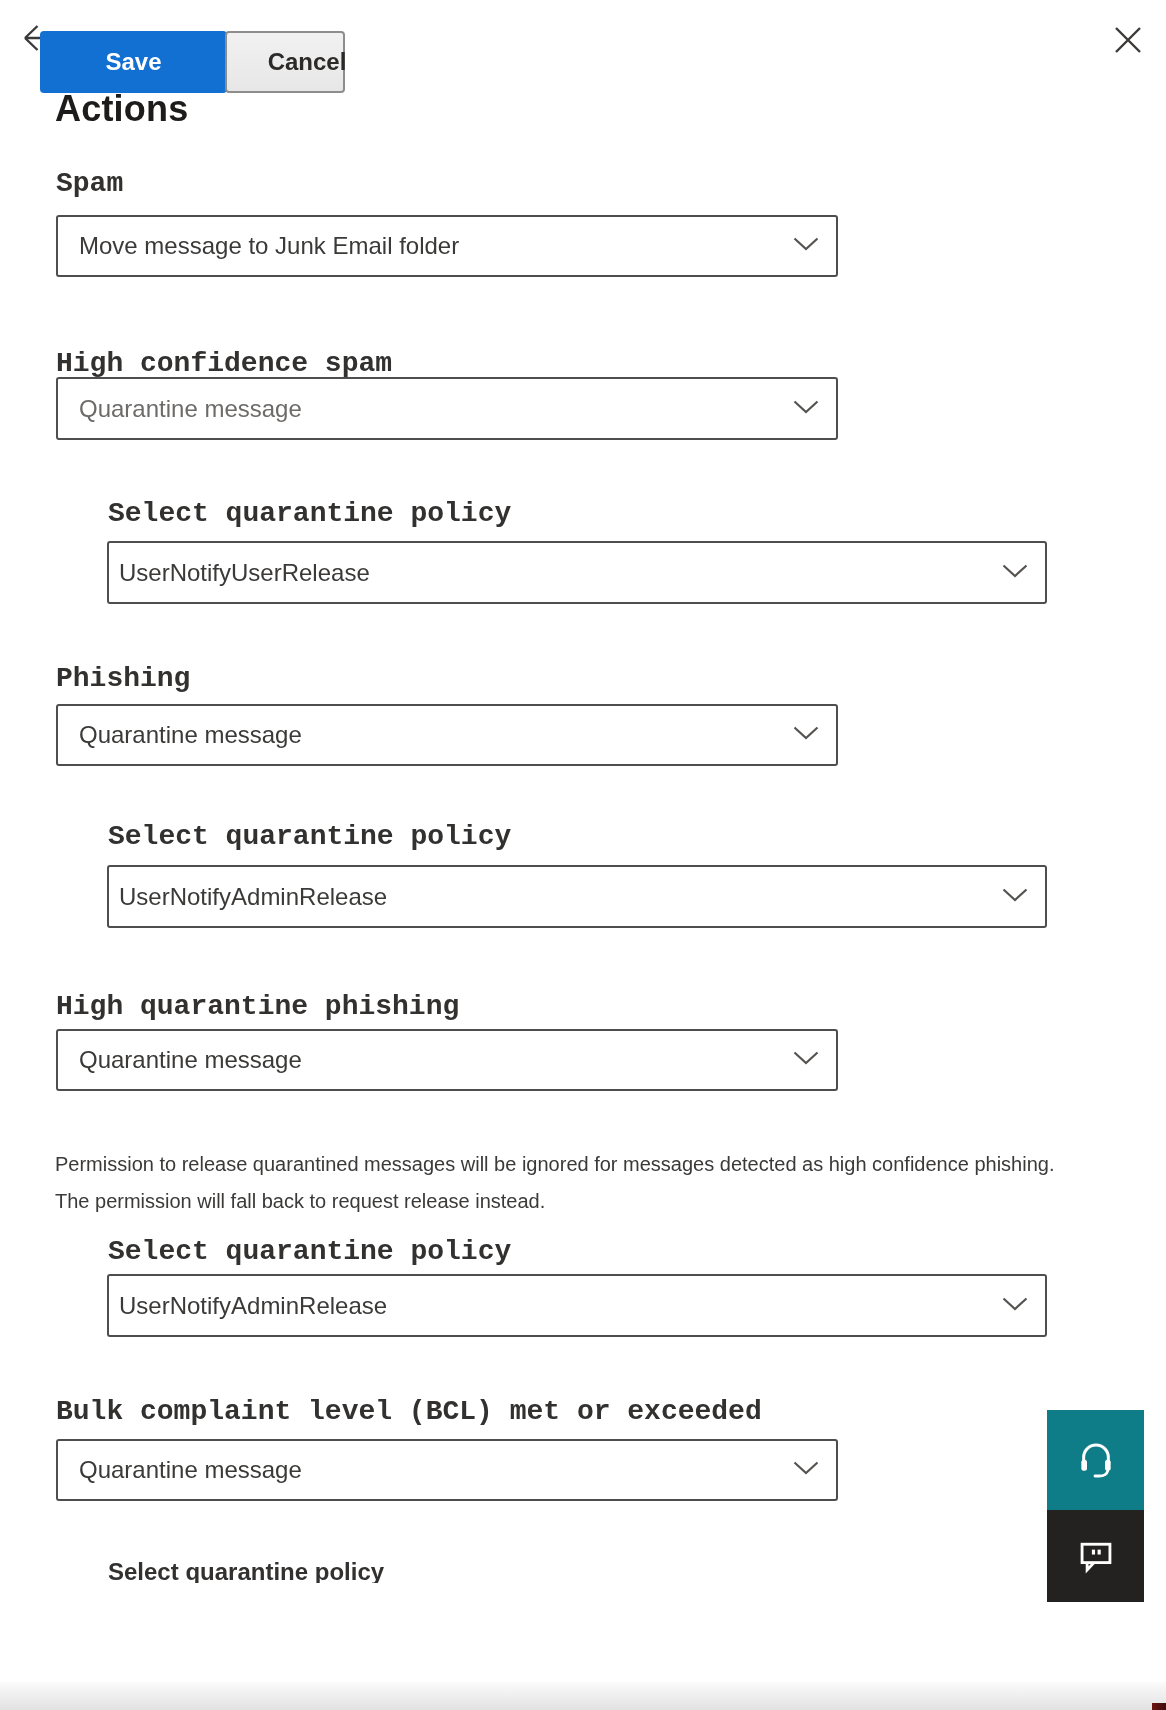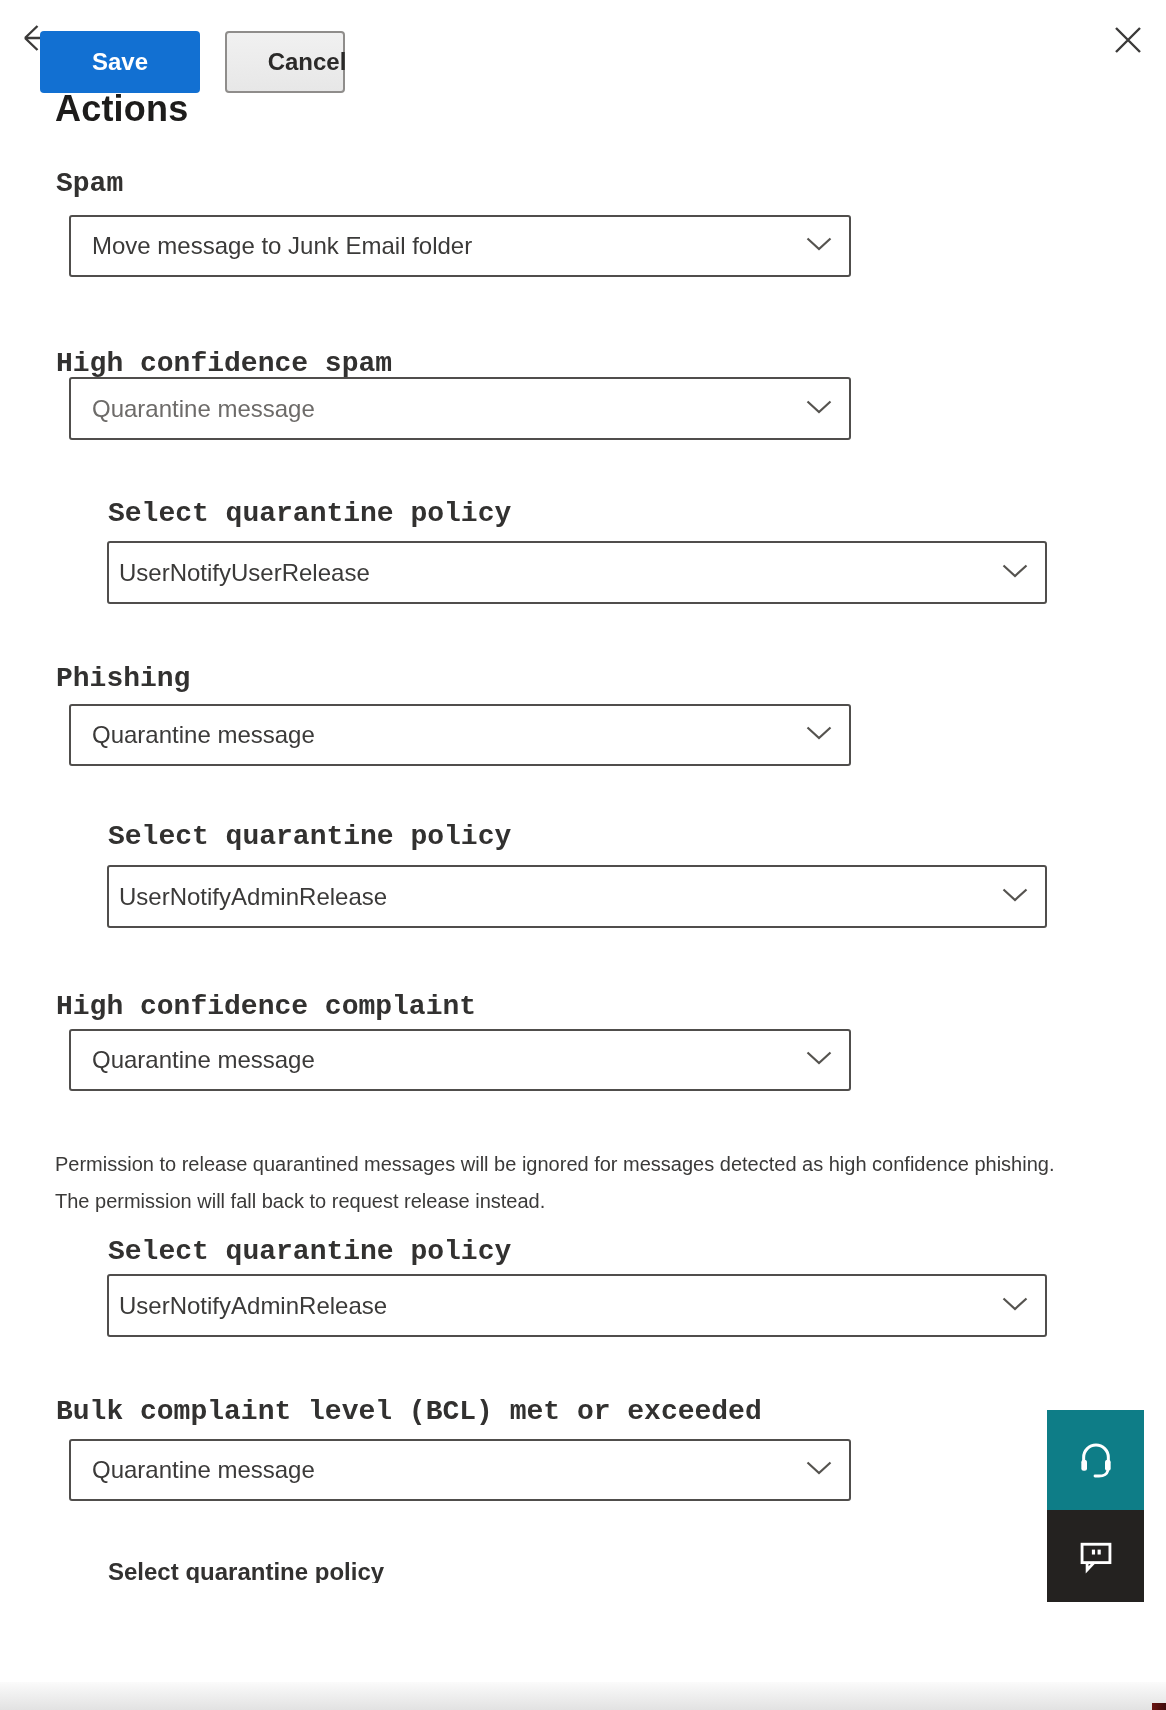--- a/index.html
+++ b/index.html
@@ -35,21 +35,21 @@
 
   .lbl{
     position:absolute;left:56px;
     font-size:28px;font-weight:700;color:var(--text-label);
     white-space:nowrap;
     font-family:Liberation Mono, monospace;
   }
   .lbl.indent{left:108px;}
 
   .dd{
-    position:absolute;left:69px;width:782px;height:62px;
+    position:absolute;left:56px;width:782px;height:62px;
     border:2px solid var(--border);border-radius:3px;background:#fff;
     display:flex;align-items:center;
     padding:0 56px 0 21px;cursor:pointer;
   }
   .dd.sub{left:107px;width:940px;height:63px;padding-left:10px;}
   .dd .val{
     font-size:24px;color:var(--text-dark);
     white-space:nowrap;overflow:hidden;
   }
   .dd.muted .val{color:var(--text-muted);}
@@ -70,21 +70,21 @@
   .footer{
     position:absolute;left:0;top:1584px;width:1166px;height:126px;
     background:#ffffff;z-index:3;
   }
   .btn{
     position:absolute;top:31px;height:62px;
     font-family:"Liberation Sans", sans-serif;
     font-size:24px;font-weight:600;border-radius:4px;cursor:pointer;
     display:flex;align-items:center;justify-content:center;z-index:4;
   }
-  #save-btn{left:40px;width:160px;background:var(--primary);color:#fff;border:none;}
+  #save-btn{left:40px;width:187px;background:var(--primary);color:#fff;border:none;}
   #cancel-btn{left:225px;width:120px;background:linear-gradient(#f1f1f1,#e7e7e7);
     color:#2b2a29;border:2px solid #8f8d8b;padding-left:44px;}
 
   .bottom-band{
     position:absolute;left:0;top:1682px;width:1166px;height:28px;
     background:linear-gradient(#fbfbfb,#e2e2e2);z-index:3;
   }
   .corner-sliver{
     position:absolute;right:0;bottom:0;width:14px;height:7px;
     background:linear-gradient(90deg,#6b1512,#3f0c0c);z-index:6;
@@ -163,21 +163,21 @@
   <div class="lbl indent" style="top:821px">Select quarantine policy</div>
   <div class="dd sub" style="top:865px">
     <span class="val">UserNotifyAdminRelease</span>
     <span class="chev">
       <svg width="26" height="14" viewBox="0 0 26 14">
           <polyline points="1.5,1.5 13,12 24.5,1.5" fill="none" stroke="#55534f" stroke-width="2.2"></polyline>
         </svg>
     </span>
   </div>
 
-  <div class="lbl" style="top:991px">High confidence complaint</div>
+  <div class="lbl" style="top:991px">High quarantine phishing</div>
   <div class="dd" style="top:1029px">
     <span class="val">Quarantine message</span>
     <span class="chev">
       <svg width="26" height="14" viewBox="0 0 26 14">
           <polyline points="1.5,1.5 13,12 24.5,1.5" fill="none" stroke="#55534f" stroke-width="2.2"></polyline>
         </svg>
     </span>
   </div>
 
   <p class="note">Permission to release quarantined messages will be ignored for messages detected as high confidence phishing. The permission will fall back to request release instead.</p>

